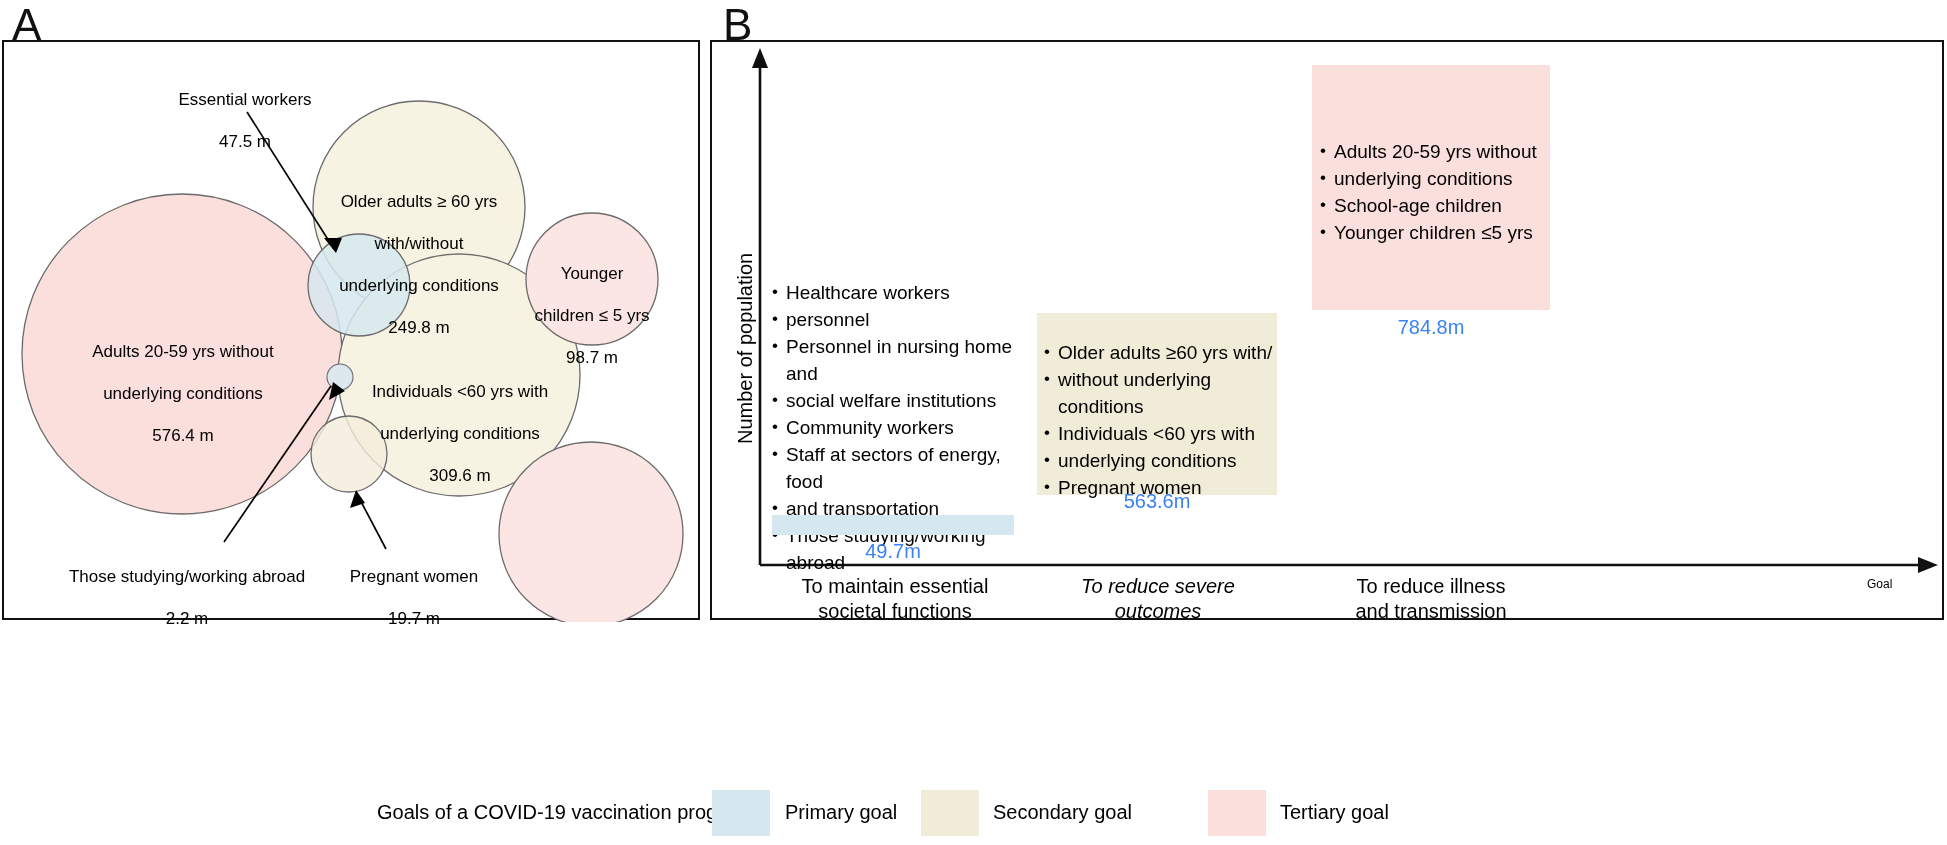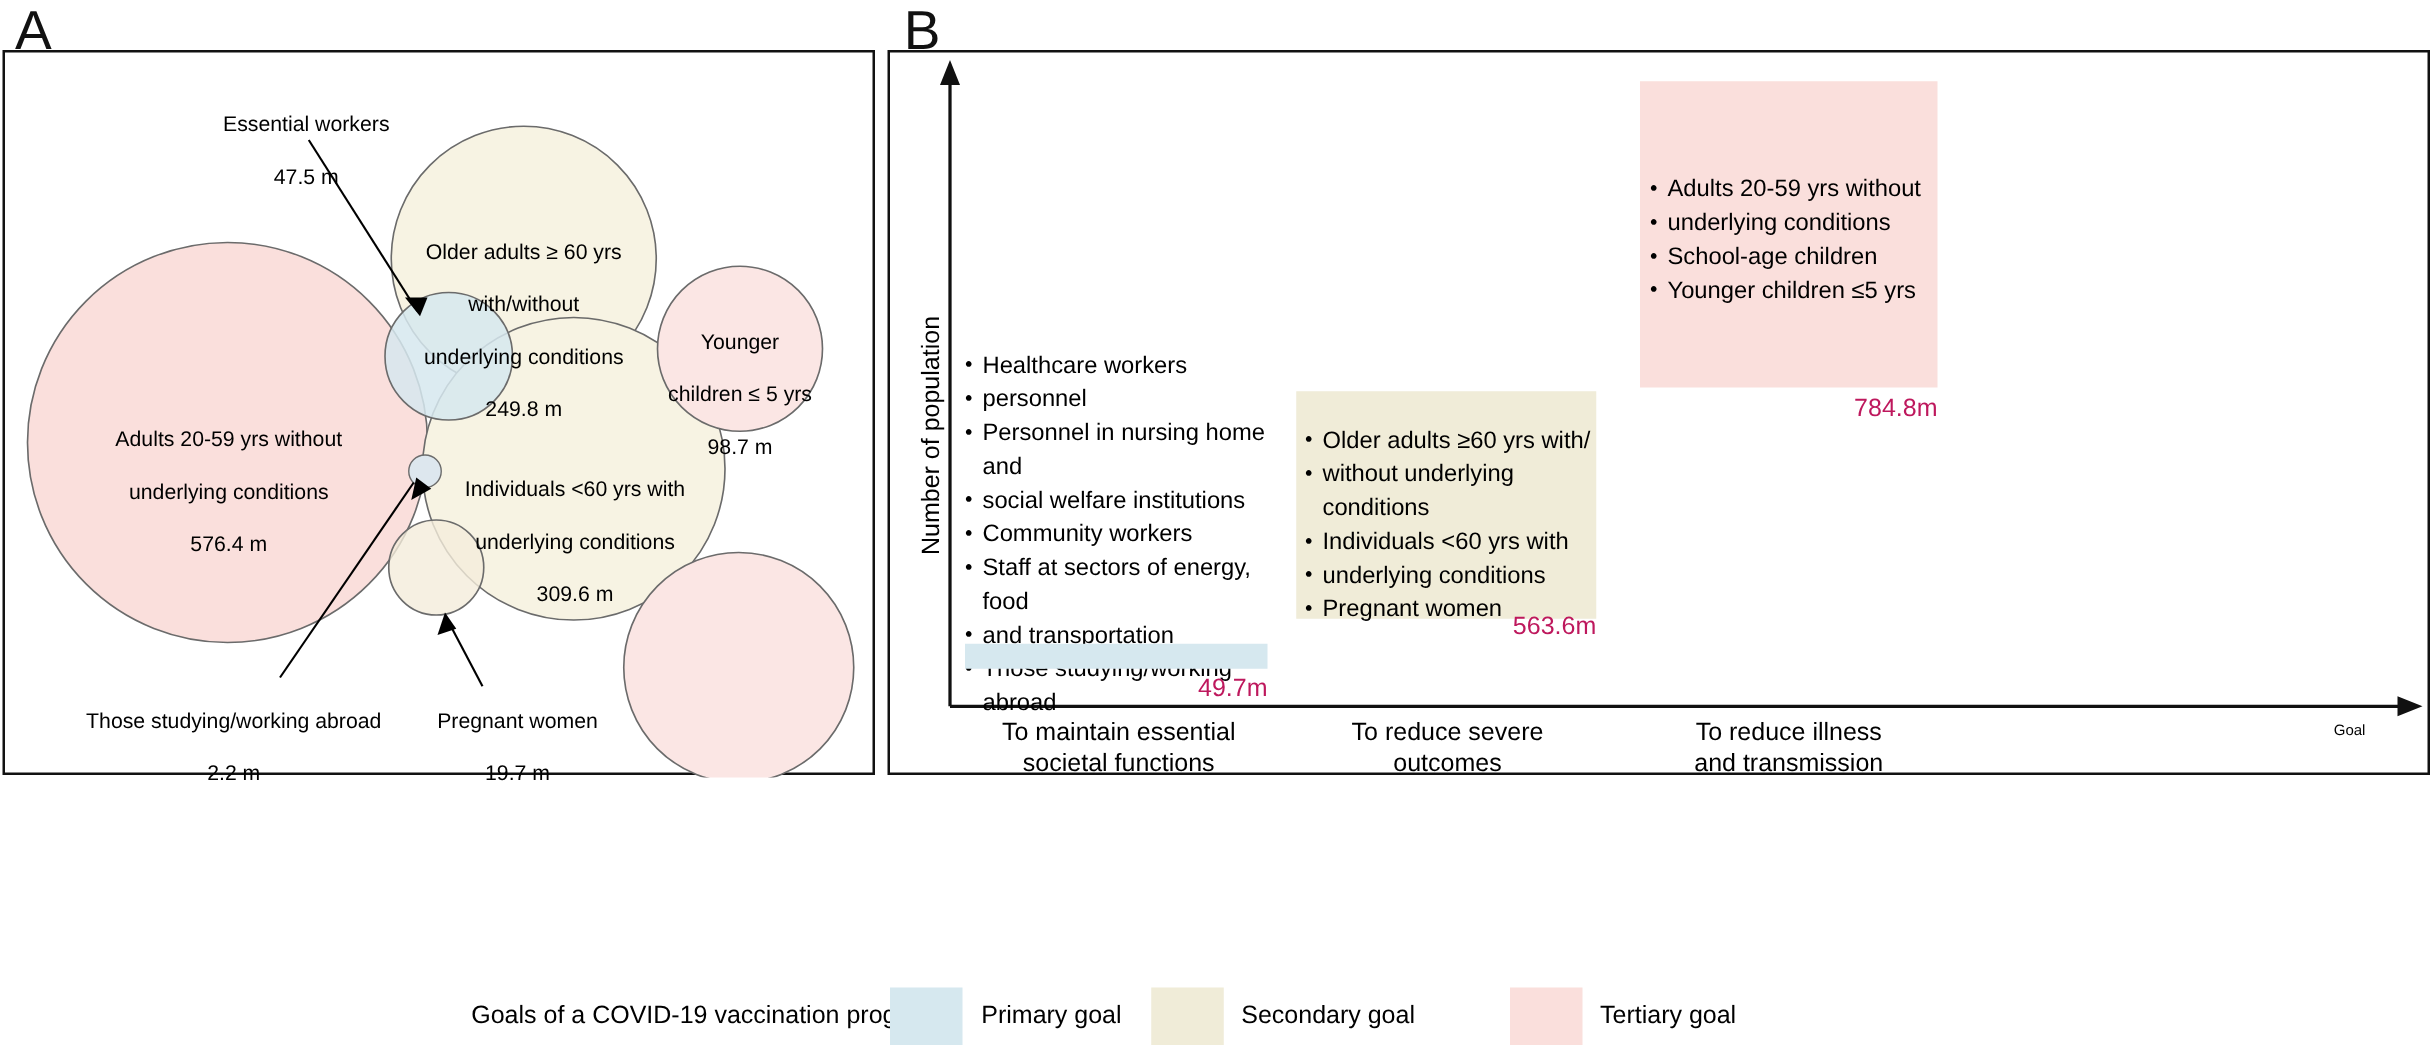--- a/index.html
+++ b/index.html
@@ -41,21 +41,21 @@
     position:absolute;font-size:19px;line-height:27px;color:#000;
   }
   .goal-bar-list ul{margin:0;padding:0;list-style:none;}
   .goal-bar-list li{
     position:relative;padding-left:14px;margin:0;
   }
   .goal-bar-list li::before{
     content:"\2022";position:absolute;left:0;top:-1px;font-size:17px;
   }
   .bar-value{
-    position:absolute;font-size:20px;text-align:right;color:#be185d;
+    position:absolute;font-size:20px;text-align:center;color:#3b82f6;
   }
   .x-cat{
     position:absolute;font-size:20px;line-height:25px;text-align:center;color:#000;
   }
   #goal-axis-label{position:absolute;font-size:12px;color:#000;}
 
   
   #legend{
     position:absolute;left:0;top:790px;width:1947px;height:50px;
   }
@@ -206,21 +206,21 @@
       <li>School-age children</li>
       <li>Younger children ≤5 yrs</li>
     </ul>
   </div>
   <div class="bar-value" style="left:600px;top:274px;width:238px;">784.8m</div>
 
   <div class="x-cat" style="left:58px;top:532px;width:250px;">
     <div>To maintain essential</div>
     <div>societal functions</div>
   </div>
-  <div class="x-cat" style="left:330px;top:532px;width:232px;">
+  <div class="x-cat" style="left:330px;top:532px;width:232px;font-style:italic;">
     <div>To reduce severe</div>
     <div>outcomes</div>
   </div>
   <div class="x-cat" style="left:595px;top:532px;width:248px;">
     <div>To reduce illness</div>
     <div>and transmission</div>
   </div>
 
   <div id="goal-axis-label" style="left:1155px;top:535px;">Goal</div>
 </div>

